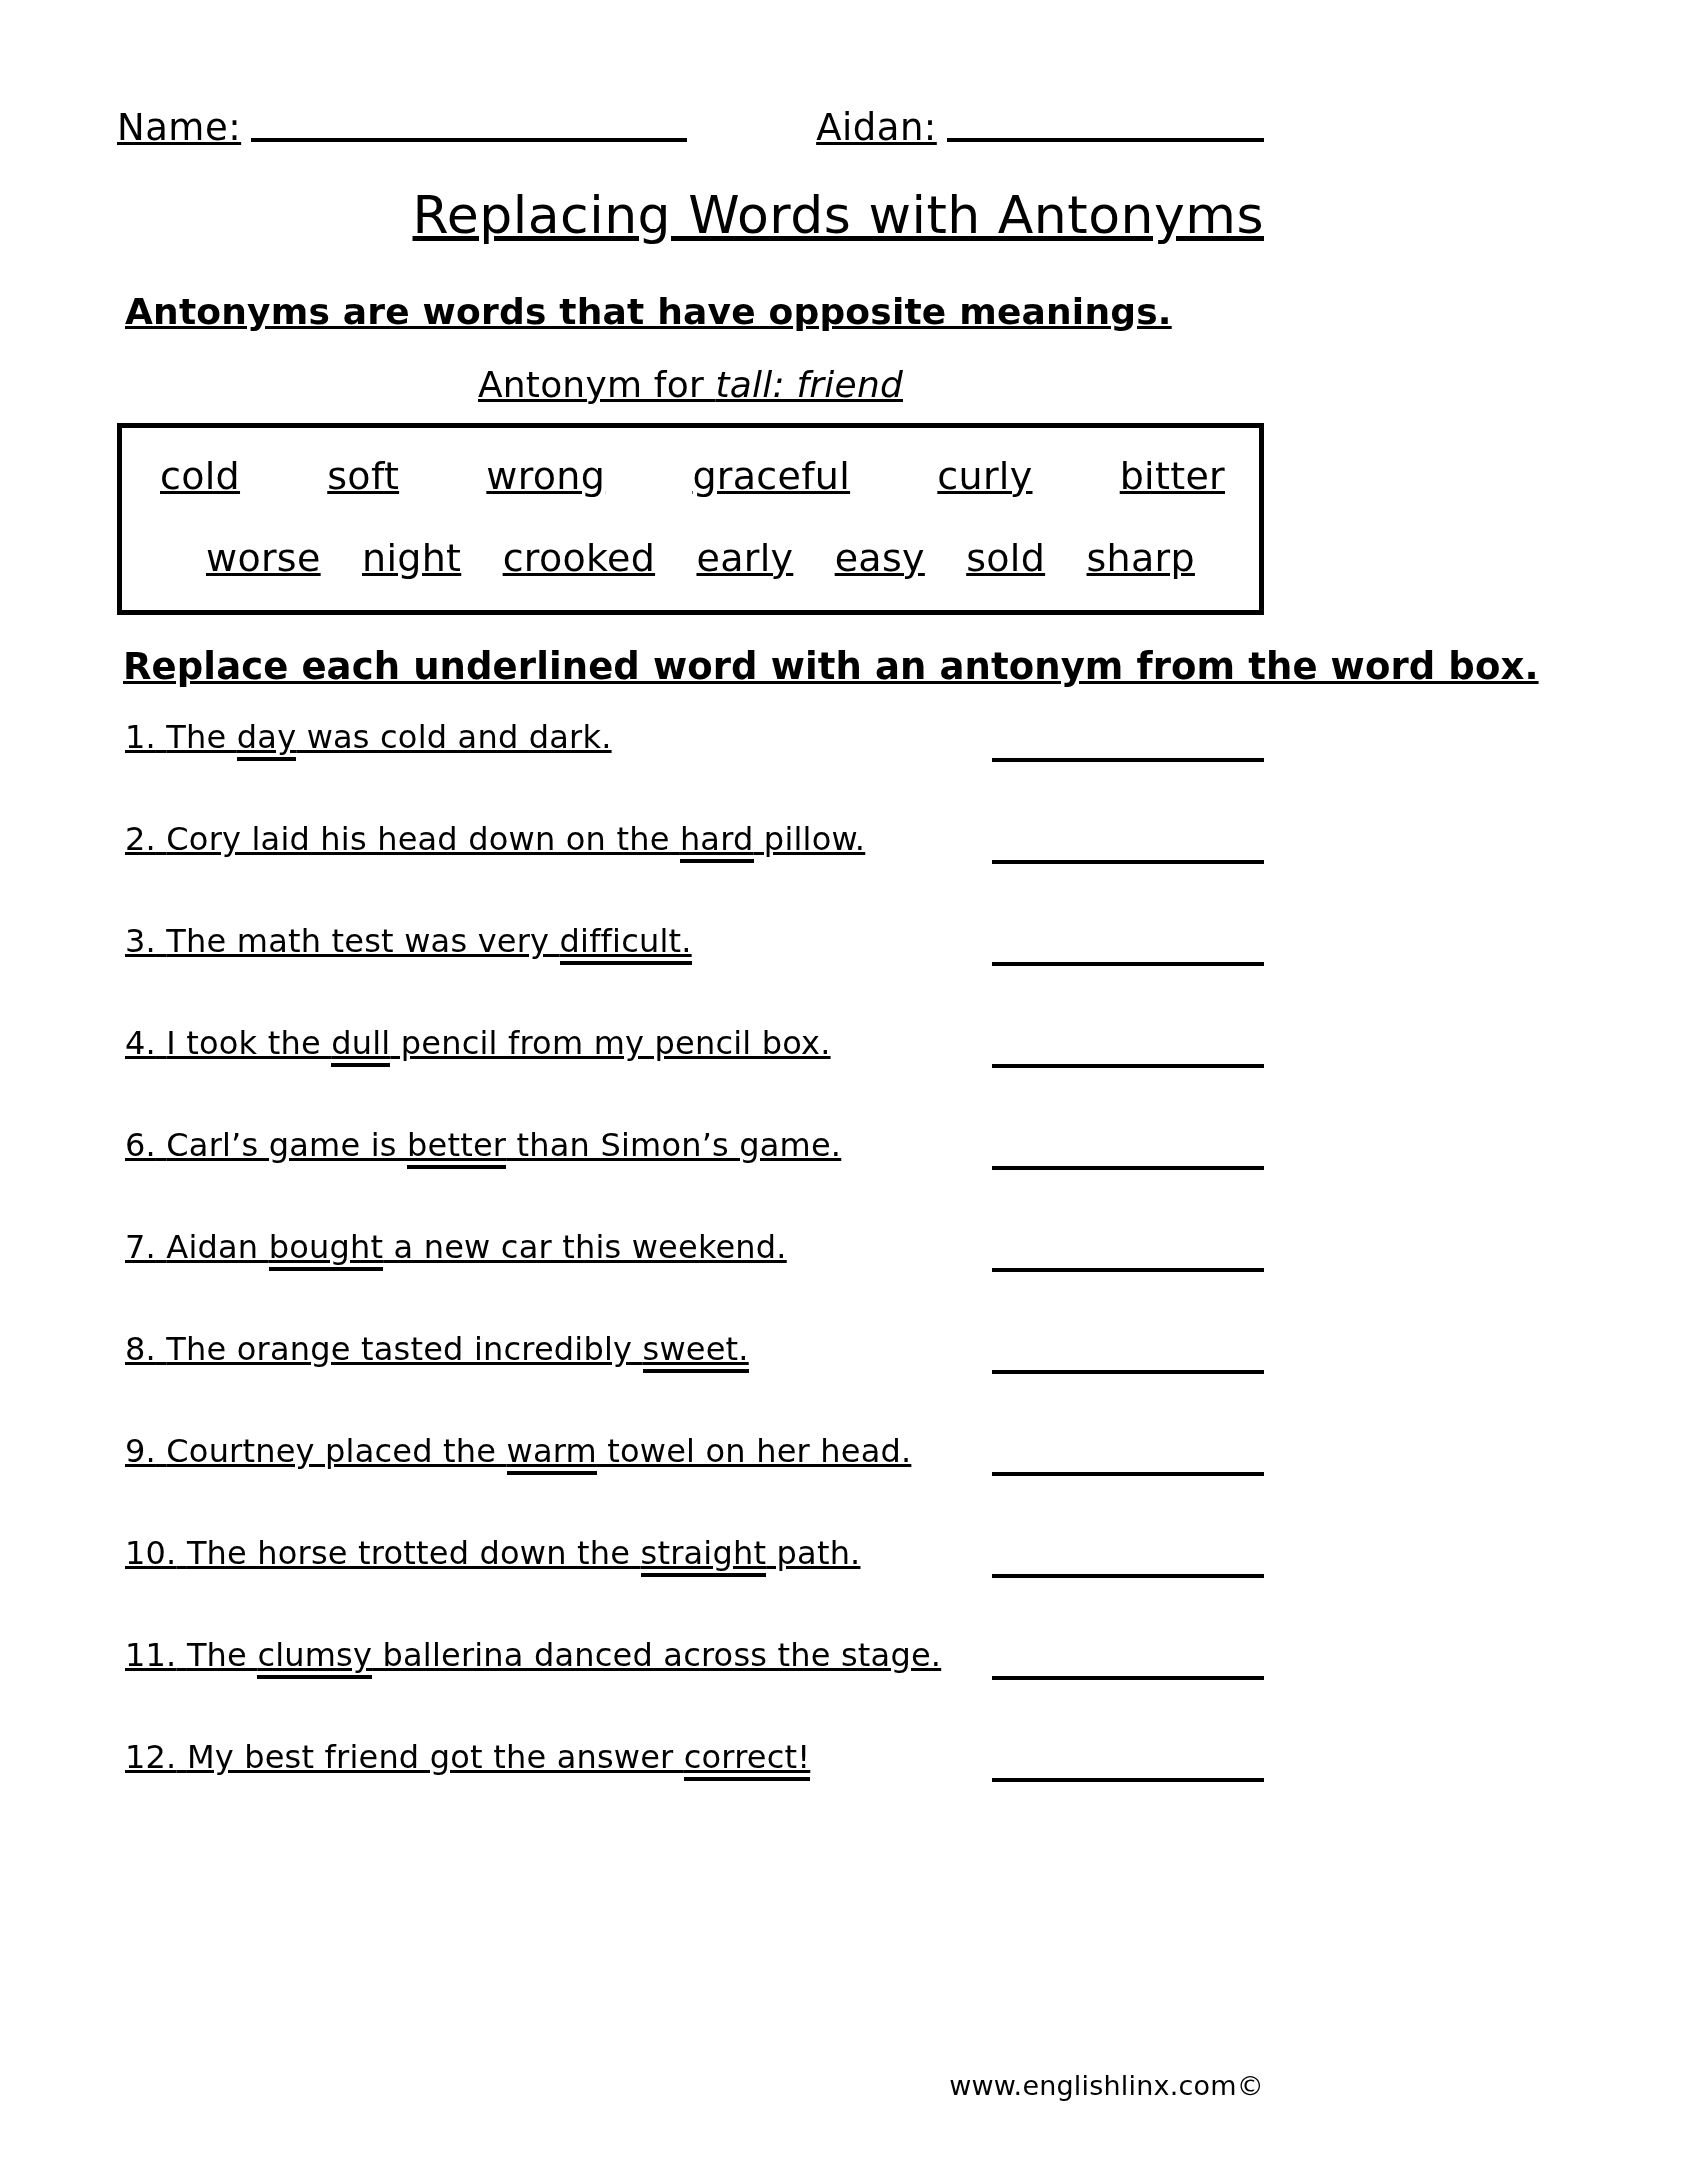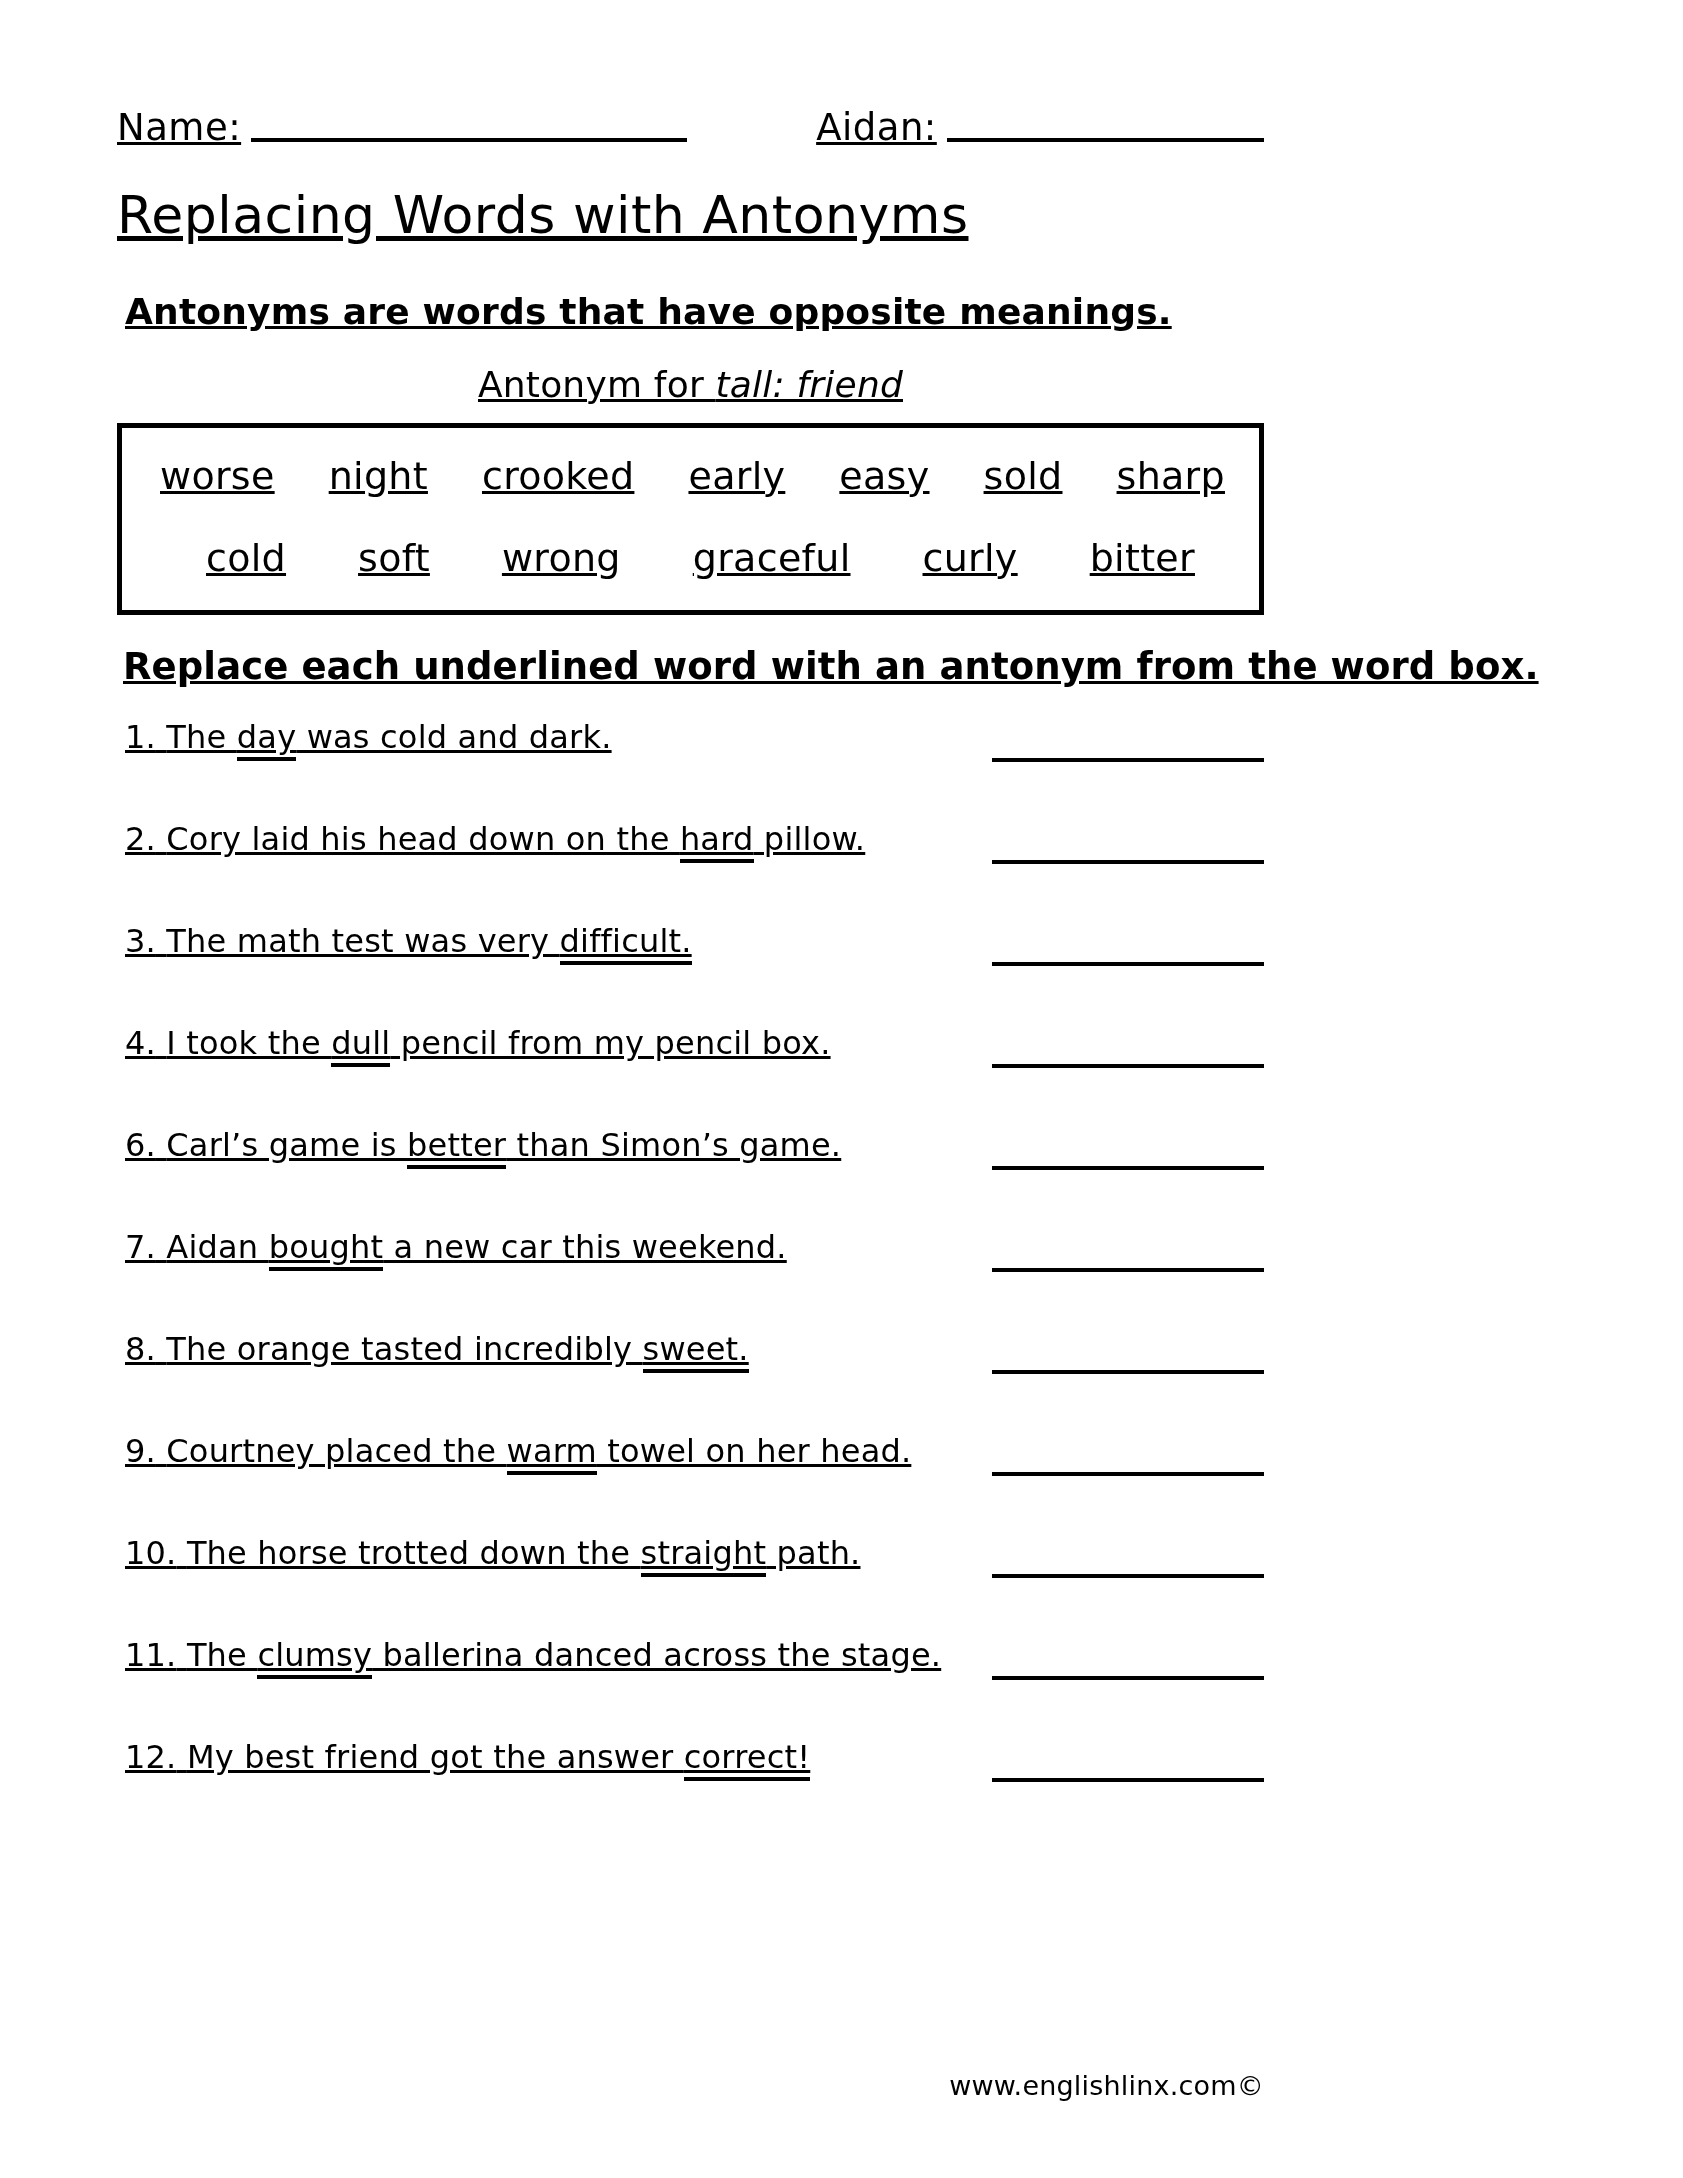--- a/index.html
+++ b/index.html
@@ -48,21 +48,21 @@
     height: 1px;
     margin-left: 10px;
     margin-bottom: 4px;
   }
   .rule-name { width: 436px; }
   .rule-date { width: 317px; }
   .field-date { margin-left: 129px; }
 
   
   .title {
-    text-align: left;
+    text-align: right;
     font-size: 52px;
     line-height: 1.05;
     margin-top: 42px;
     letter-spacing: 0.5px;
     white-space: nowrap;
   }
 
   
   .intro {
     font-size: 36px;
@@ -175,36 +175,36 @@
   <div class="title">Replacing Words with Antonyms</div>
 
   <div class="intro">Antonyms are words that have opposite meanings.</div>
 
   <div class="example">
     <span>Antonym for </span><em>tall: friend</em>
   </div>
 
   <div class="word-box">
     <div class="word-row">
+      <span class="word-item">cold</span>
+      <span class="word-item">soft</span>
+      <span class="word-item">wrong</span>
+      <span class="word-item">graceful</span>
+      <span class="word-item">curly</span>
+      <span class="word-item">bitter</span>
+    </div>
+    <div class="word-row">
       <span class="word-item">worse</span>
       <span class="word-item">night</span>
       <span class="word-item">crooked</span>
       <span class="word-item">early</span>
       <span class="word-item">easy</span>
       <span class="word-item">sold</span>
       <span class="word-item">sharp</span>
     </div>
-    <div class="word-row">
-      <span class="word-item">cold</span>
-      <span class="word-item">soft</span>
-      <span class="word-item">wrong</span>
-      <span class="word-item">graceful</span>
-      <span class="word-item">curly</span>
-      <span class="word-item">bitter</span>
-    </div>
   </div>
 
   <div class="directions">Replace each underlined word with an antonym from the word box.</div>
 
   <div class="questions" id="questions">
       <div class="q-row">
         <div class="q-text"><span>1.</span> <span>The </span><u>day</u><span> was cold and dark.</span></div>
         <div class="q-answer"></div>
       </div>
       <div class="q-row">

